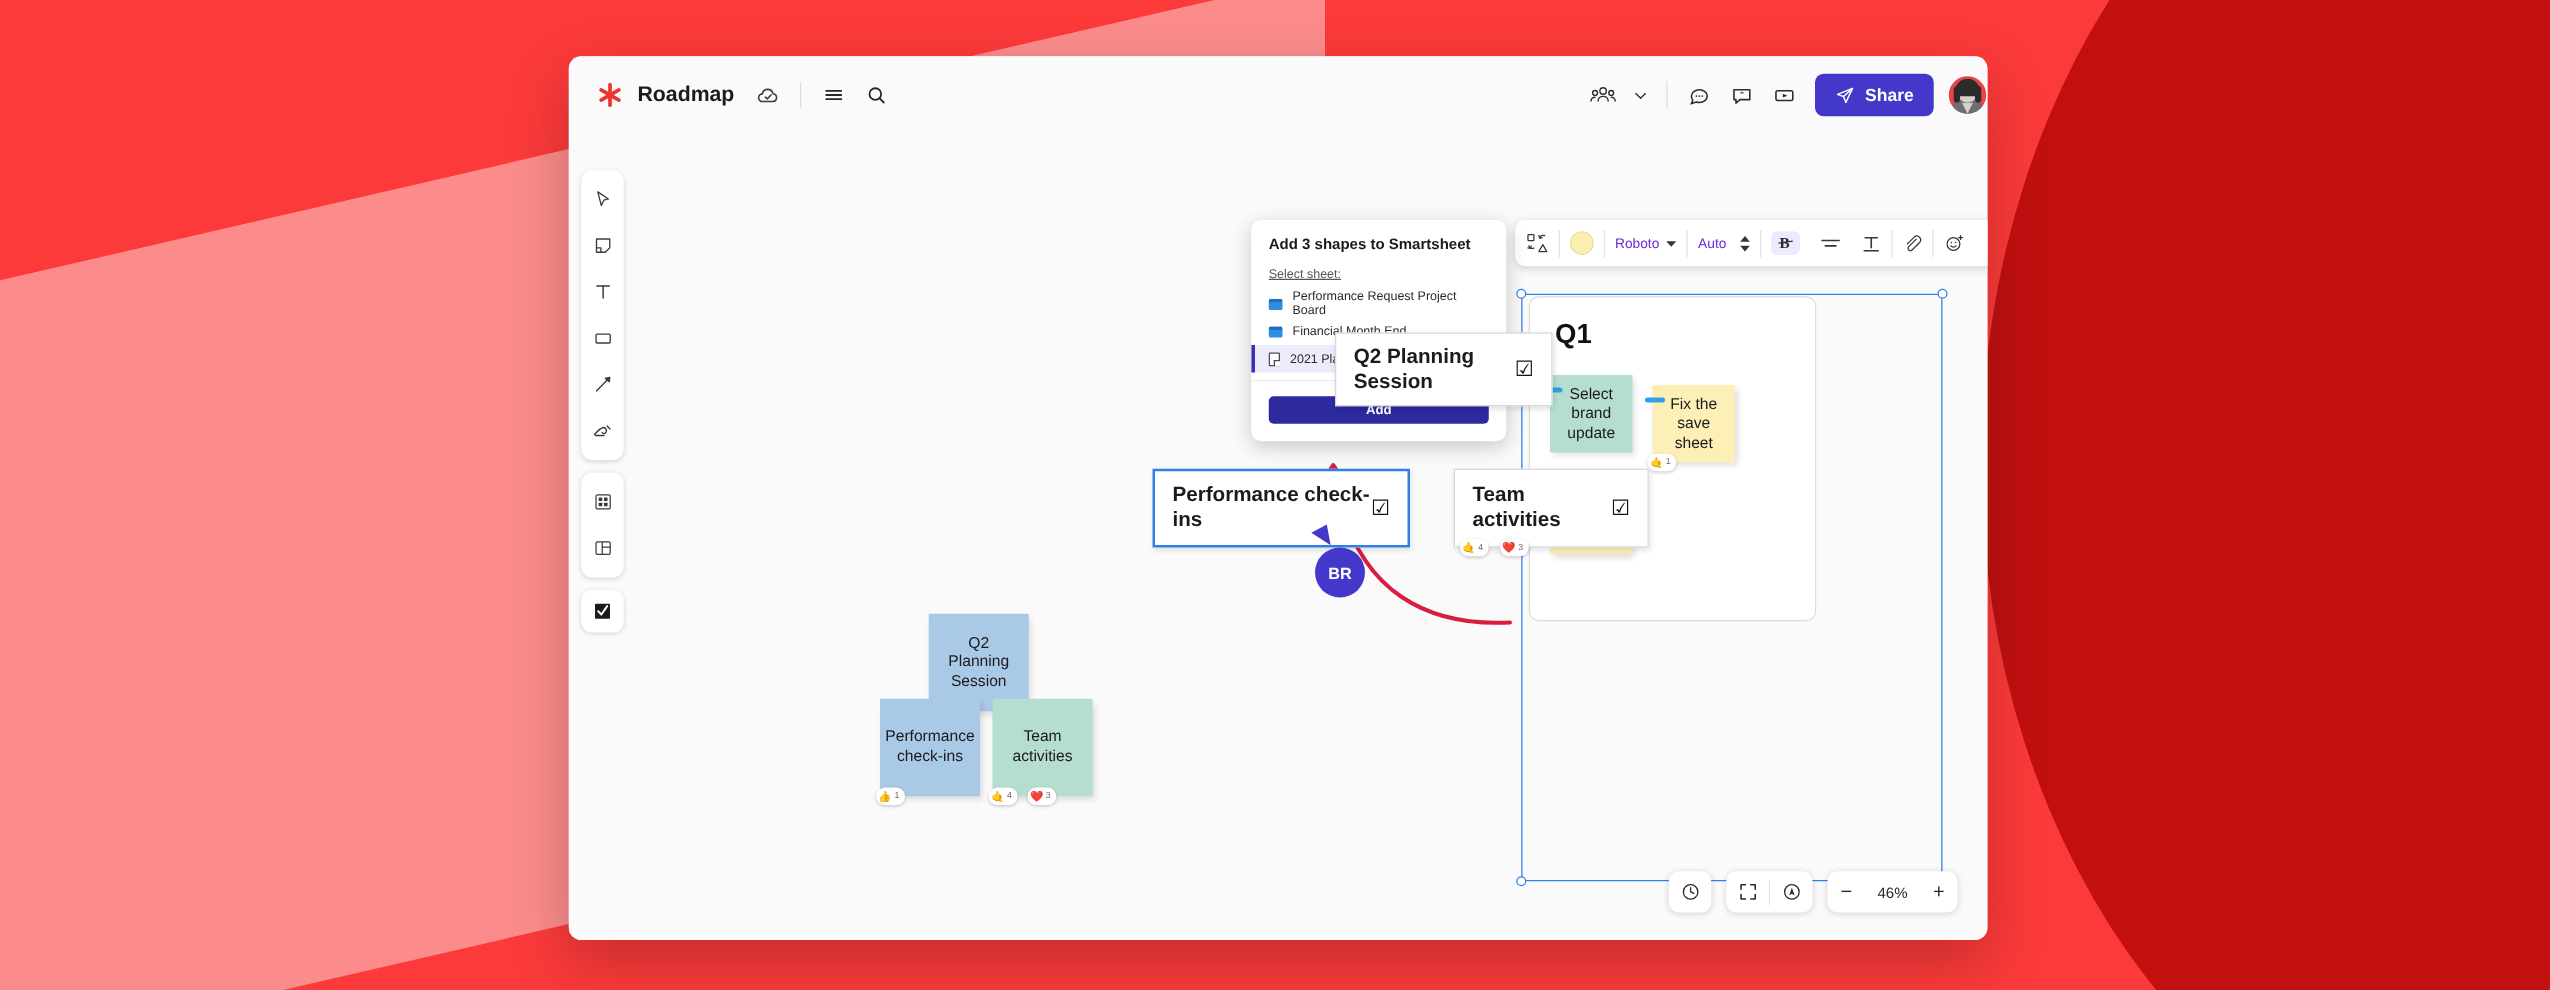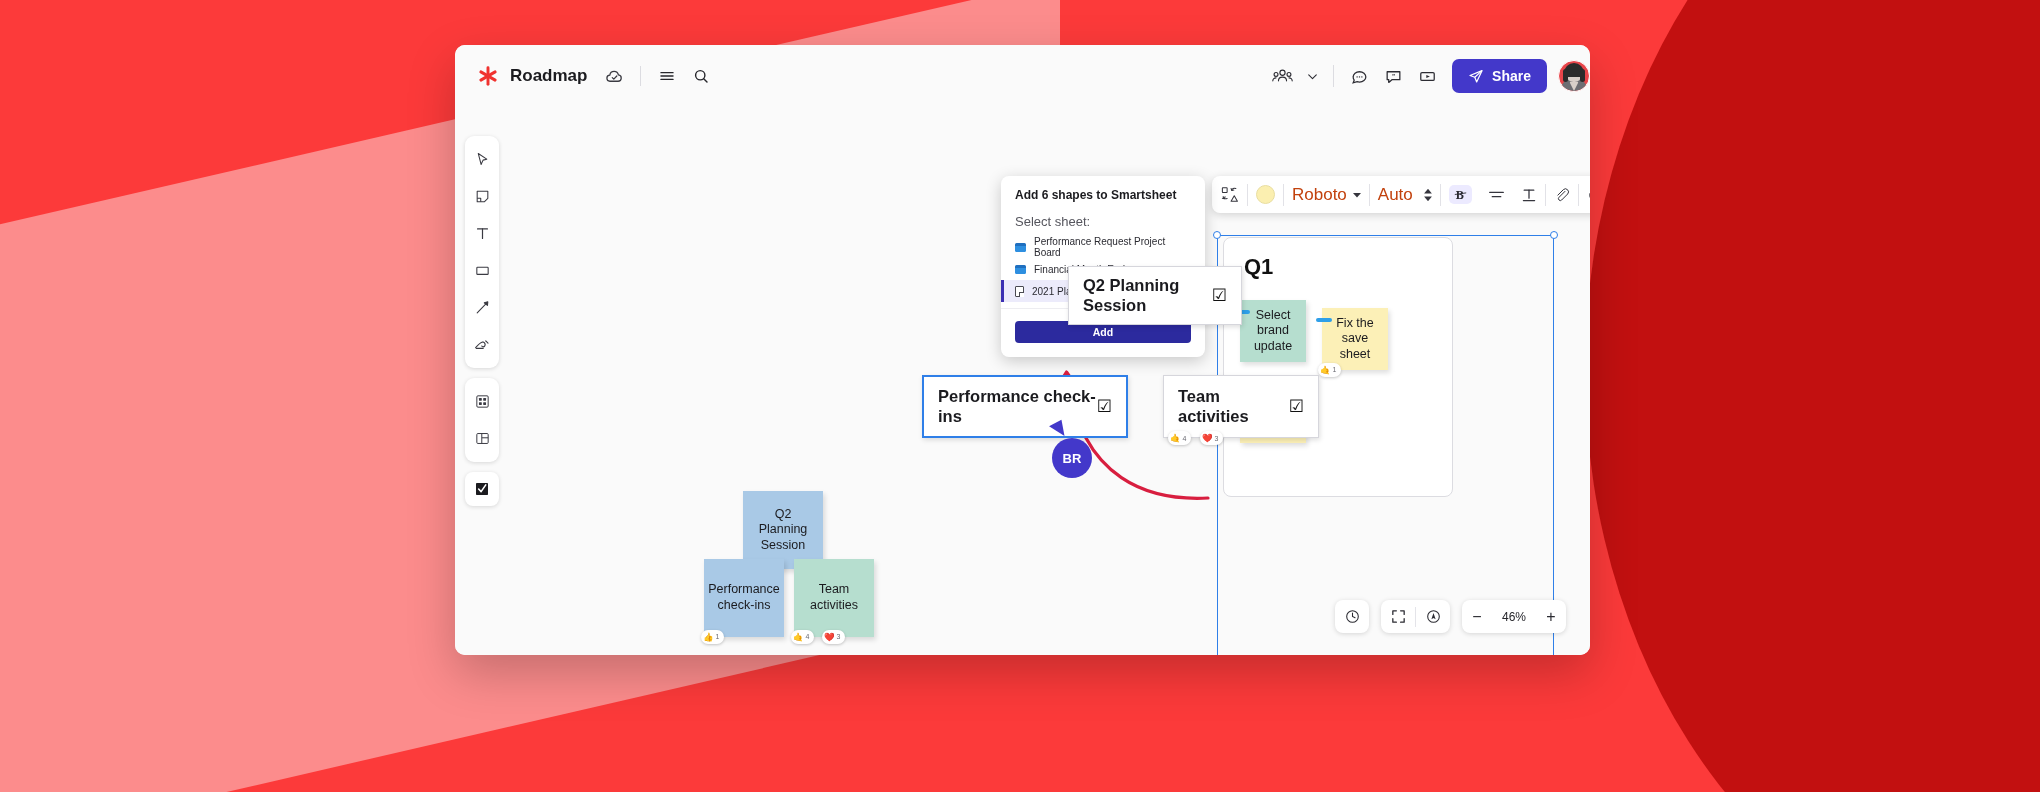--- a/index.html
+++ b/index.html
@@ -20,21 +20,21 @@
   }
   .bg-darkcircle {
     position:absolute; left:1585px; top:-215px;
     width:910px; height:1170px; border-radius:50%;
     background:#C21010;
   }
 
   
   .app {
     position:absolute; left:455px; top:45px;
-    width:1135px; height:610px;
+    width:1135px; height:707px;
     background:#FAFAFA; border-radius:10px;
     box-shadow: 0 18px 48px rgba(0,0,0,.22);
     overflow:hidden;
   }
 
   
   .header {
     position:absolute; left:0; top:0; right:0; height:62px;
     background:#FAFAFA; display:flex; align-items:center;
   }
@@ -119,31 +119,31 @@
     position:absolute; left:757px; top:131px; height:37px;
     background:#fff; border-radius:8px; box-shadow:0 2px 8px rgba(0,0,0,.16);
     display:flex; align-items:center;
   }
   .fmt-item {
     height:37px; display:flex; align-items:center; justify-content:center;
     padding:0 8px; cursor:pointer; position:relative;
   }
   .fmt-sep { width:1px; height:22px; background:#e2e2e7; }
   .swatch { width:19px; height:19px; border-radius:50%; background:#FBEFB0; border:1px solid #e8dda0; }
-  .fmt-label { font-size:17px; color:#c2410c; white-space:nowrap; }
+  .fmt-label { font-size:11px; color:#6d28d9; white-space:nowrap; }
   .fmt-bold-active { background:#eceaff; border-radius:5px; }
 
   
   .sheet-dialog {
     position:absolute; left:546px; top:131px; width:204px;
     background:#fff; border-radius:8px; box-shadow:0 4px 16px rgba(0,0,0,.20);
     overflow:hidden; padding-top:12px;
   }
   .sd-title { font-size:12px; font-weight:700; color:#1b1b1f; padding:0 14px; }
-  .sd-sub { font-size:13px; color:#55555d; padding:0 14px; margin-top:12px; }
+  .sd-sub { font-size:10px; color:#55555d; padding:0 14px; margin-top:12px;text-decoration:underline; }
   .sd-list { margin-top:7px; }
   .sd-row {
     display:flex; align-items:center; gap:8px; height:22px; padding:0 14px;
     font-size:10px; color:#2a2a31; cursor:pointer; position:relative;
   }
   .sd-row.selected { background:#ECEBFB; }
   .sd-row.selected:before {
     content:""; position:absolute; left:0; top:0; bottom:0; width:3px; background:#3B2FB3;
   }
   .ic-board {
@@ -476,21 +476,21 @@
         <line x1="16.8" y1="5.8" x2="21.2" y2="5.8" stroke-linecap="round"></line>
       </svg>
     </div>
     <div class="fmt-item">
       
     </div>
 
   </div>
 
   <div class="sheet-dialog">
-    <div class="sd-title">Add 6 shapes to Smartsheet</div>
+    <div class="sd-title">Add 3 shapes to Smartsheet</div>
     <div class="sd-sub">Select sheet:</div>
     <div class="sd-list">
       <div class="sd-row">
         <span class="ic-board"></span>
         <span>Performance Request Project Board</span>
       </div>
       <div class="sd-row">
         <span class="ic-board"></span>
         <span>Financial Month End</span>
       </div>

